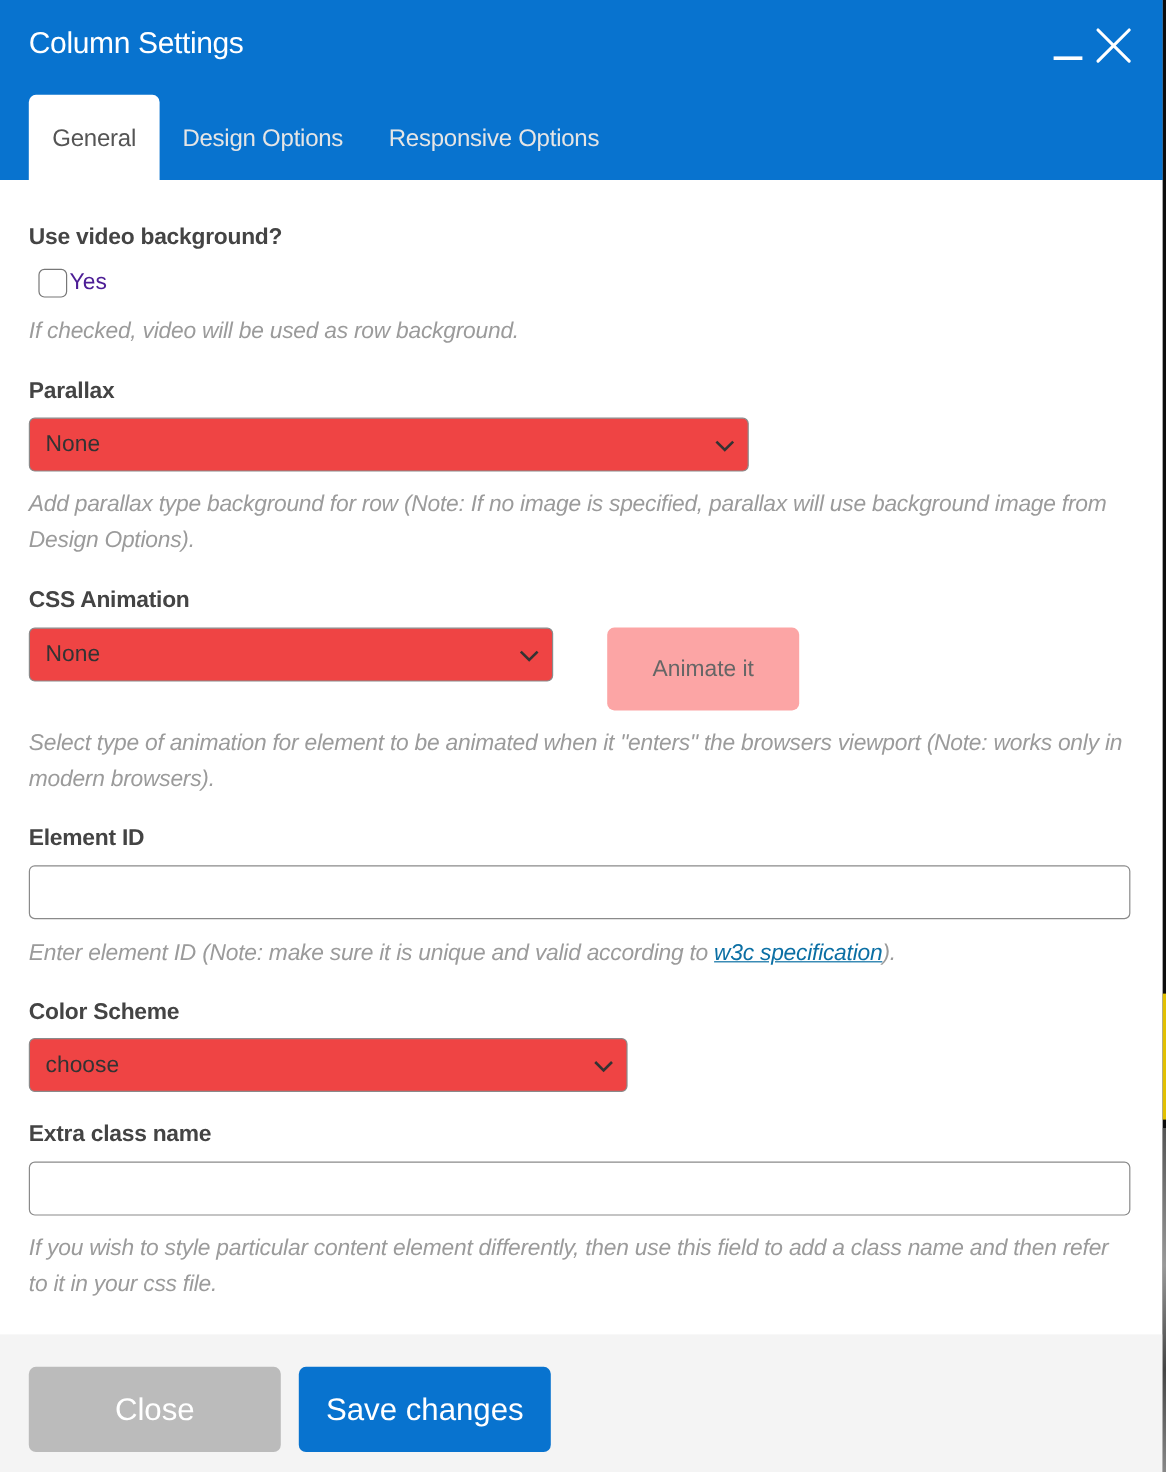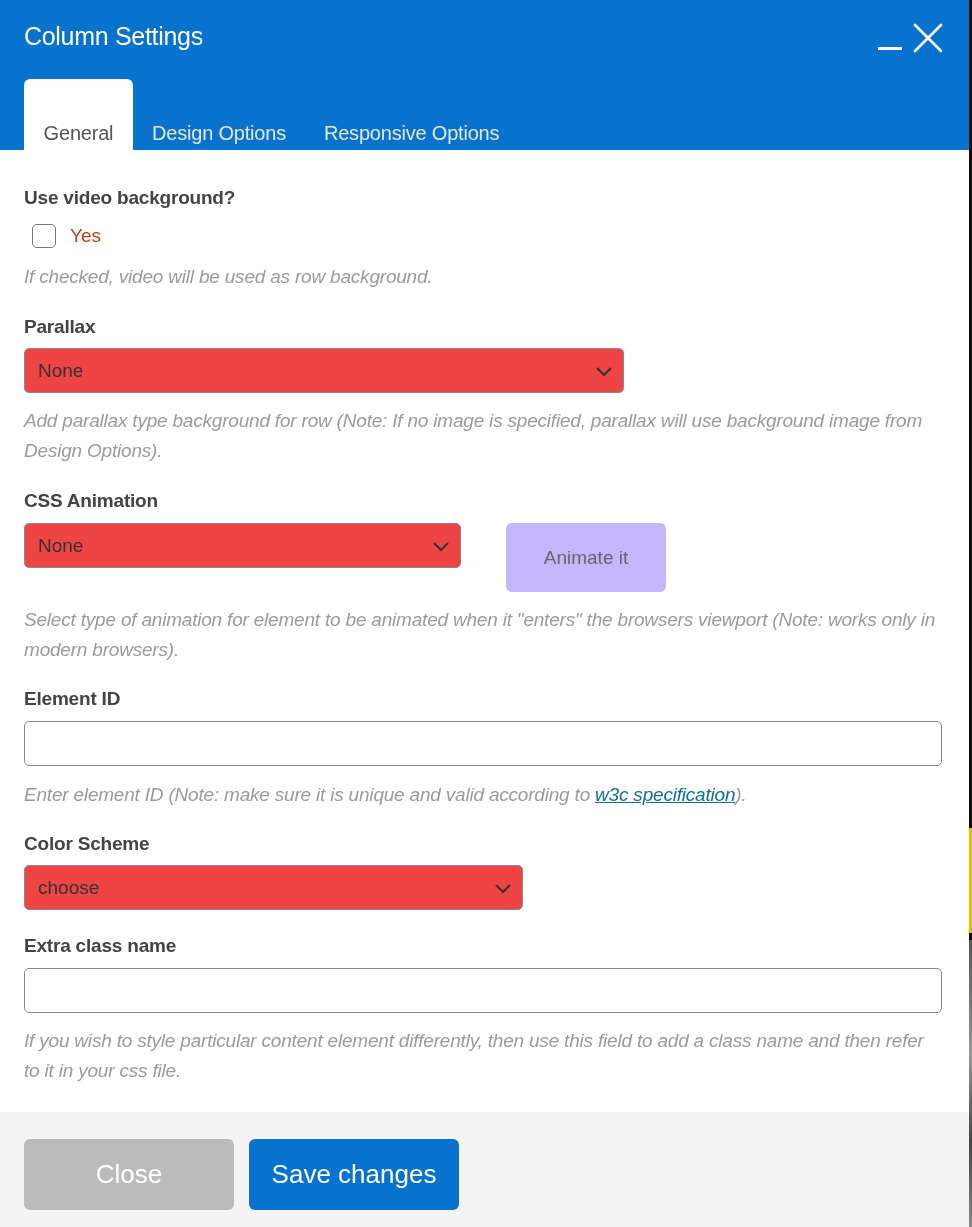--- a/index.html
+++ b/index.html
@@ -10,39 +10,39 @@
 
     .header { position: absolute; left: 0; top: 0; width: 969px; height: 150px; background: #0873cf; }
     .title { position: absolute; left: 24px; top: 22px; font-size: 25px; color: #ffffff; font-weight: normal; letter-spacing: -0.3px; }
     .win-btn { position: absolute; cursor: pointer; }
     .minimize { left: 878px; top: 30px; width: 24px; height: 20px; }
     .minimize::after { content: ""; position: absolute; left: 0; bottom: 0; width: 24px; height: 3px; background: #ffffff; }
     .close-x { left: 912px; top: 22px; width: 32px; height: 32px; }
 
     .tabs { position: absolute; left: 24px; top: 79px; height: 71px; display: flex; }
     .tab { height: 71px; padding: 0 19px; font-size: 20px; color: #e5e5e5; display: flex; align-items: center; cursor: pointer; letter-spacing: -0.2px; padding-bottom: 0; }
-    .tab span { position: relative; top: 19px; text-align: right; }
+    .tab span { position: relative; top: 2px; text-align: right; }
     .tab.active { background: #ffffff; color: #555555; border-radius: 6px 6px 0 0; width: 109px; justify-content: center; padding: 0; }
 
     .content { position: absolute; left: 24px; top: 150px; width: 918px; }
     .label { position: absolute; left: 0; font-size: 19px; color: #444444; font-weight: bold; letter-spacing: -0.2px; text-align: right; }
     .help { position: absolute; left: 0; font-size: 19px; color: #9b9b9b; font-style: italic; line-height: 30px; width: 918px; letter-spacing: -0.2px; }
     .help a { color: #0b6fa4; text-decoration: underline; }
 
     .checkbox-row { position: absolute; left: 8px; display: flex; align-items: center; cursor: pointer; }
     .checkbox { width: 24px; height: 24px; border: 1.5px solid #777; border-radius: 5px; background: #fff; }
-    .checkbox-label { font-size: 19px; color: #c2410c; margin-left: 14px; }
+    .checkbox-label { font-size: 19px; color: #4c1d95; margin-left: 2px; }
 
     .select { position: absolute; left: 0; height: 45px; border: 1px solid #8a8a8a; border-radius: 5px; background: #ef4444; cursor: pointer; }
     .select .val { position: absolute; left: 13px; top: 11px; font-size: 19px; color: #333; }
     .select .chev { position: absolute; right: 10px; top: 14px; width: 18px; height: 16px; }
 
     .input { position: absolute; left: 0; width: 918px; height: 45px; border: 1px solid #8a8a8a; border-radius: 5px; background: #fff; }
 
-    .animate-btn { position: absolute; left: 482px; top: 373px; width: 160px; height: 69px; background: #c4b5fd; border-radius: 6px; color: #666; font-size: 19px; display: flex; align-items: center; justify-content: center; cursor: pointer; }
+    .animate-btn { position: absolute; left: 482px; top: 373px; width: 160px; height: 69px; background: #fca5a5; border-radius: 6px; color: #666; font-size: 19px; display: flex; align-items: center; justify-content: center; cursor: pointer; }
 
     .footer { position: absolute; left: 0; top: 1112px; width: 969px; height: 115px; background: #f4f4f4; }
     .btn { position: absolute; top: 27px; width: 210px; height: 71px; border-radius: 6px; font-size: 26px; color: #ffffff; display: flex; align-items: center; justify-content: center; cursor: pointer; }
     .btn-close { left: 24px; background: #bbbbbb; }
     .btn-save { left: 249px; background: #0873cf; }
 
     .edge-strip { position: absolute; left: 969px; top: 0; width: 3px; height: 1227px; background: #0d0d0d; }
     .edge-yellow { position: absolute; left: 969px; top: 828px; width: 3px; height: 105px; background: #e2c000; }
     .edge-gray { position: absolute; left: 969px; top: 940px; width: 3px; height: 287px; background: linear-gradient(#555, #999 40%, #444 70%, #888); }
   </style>

